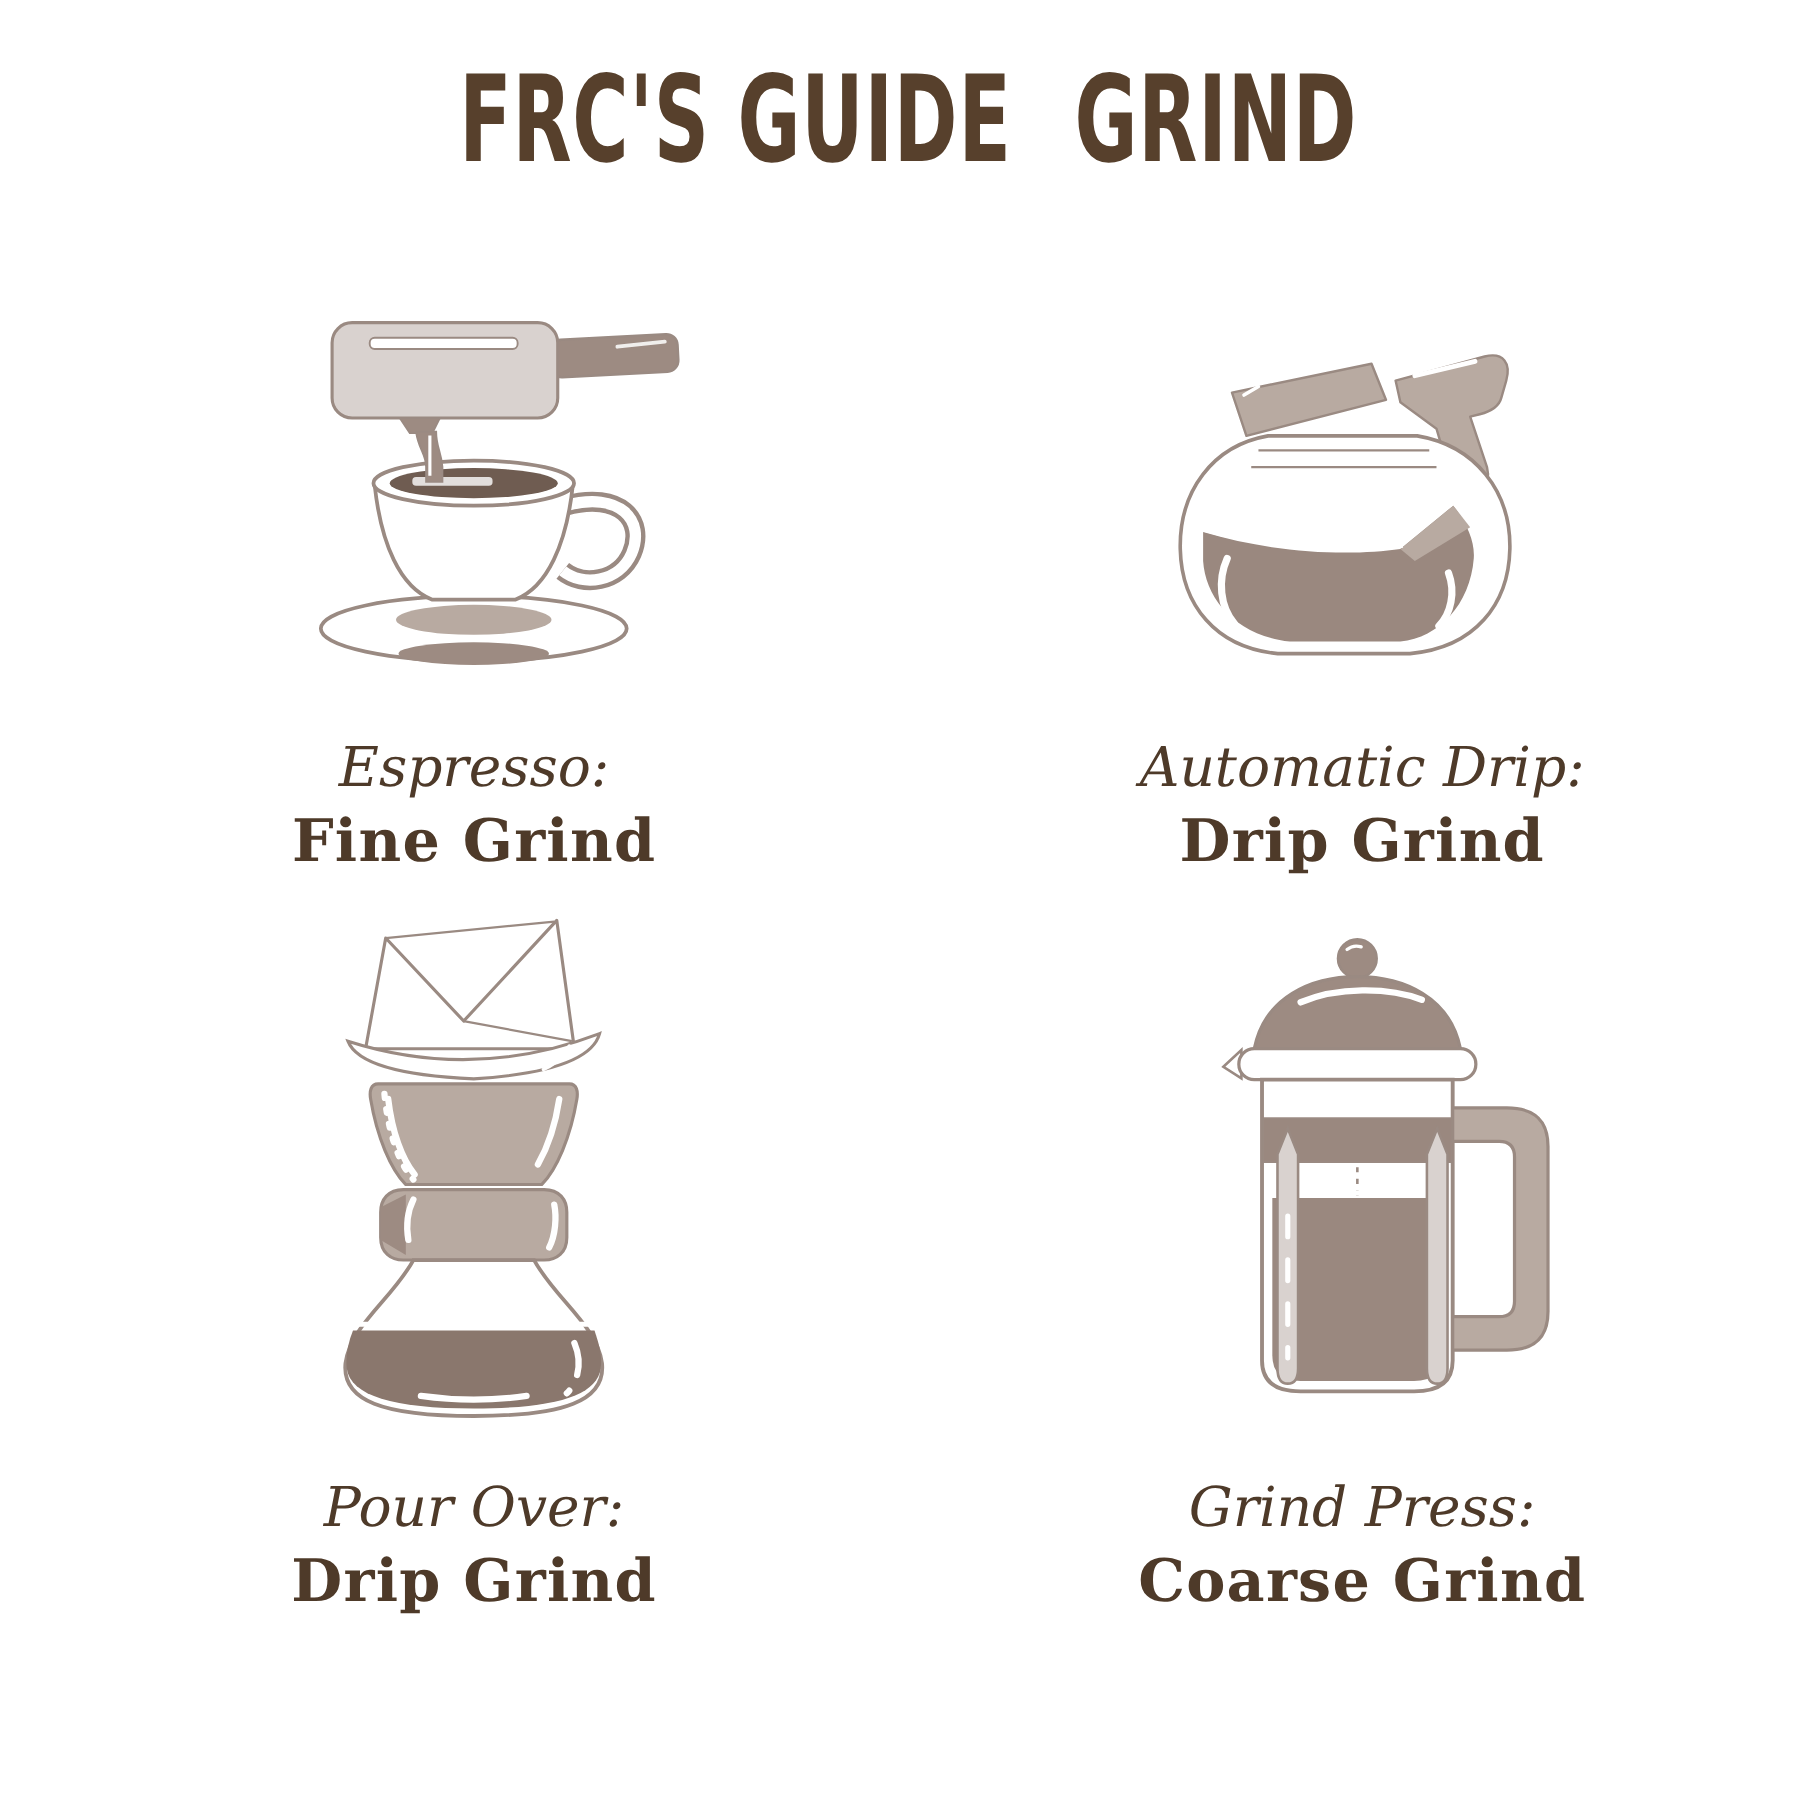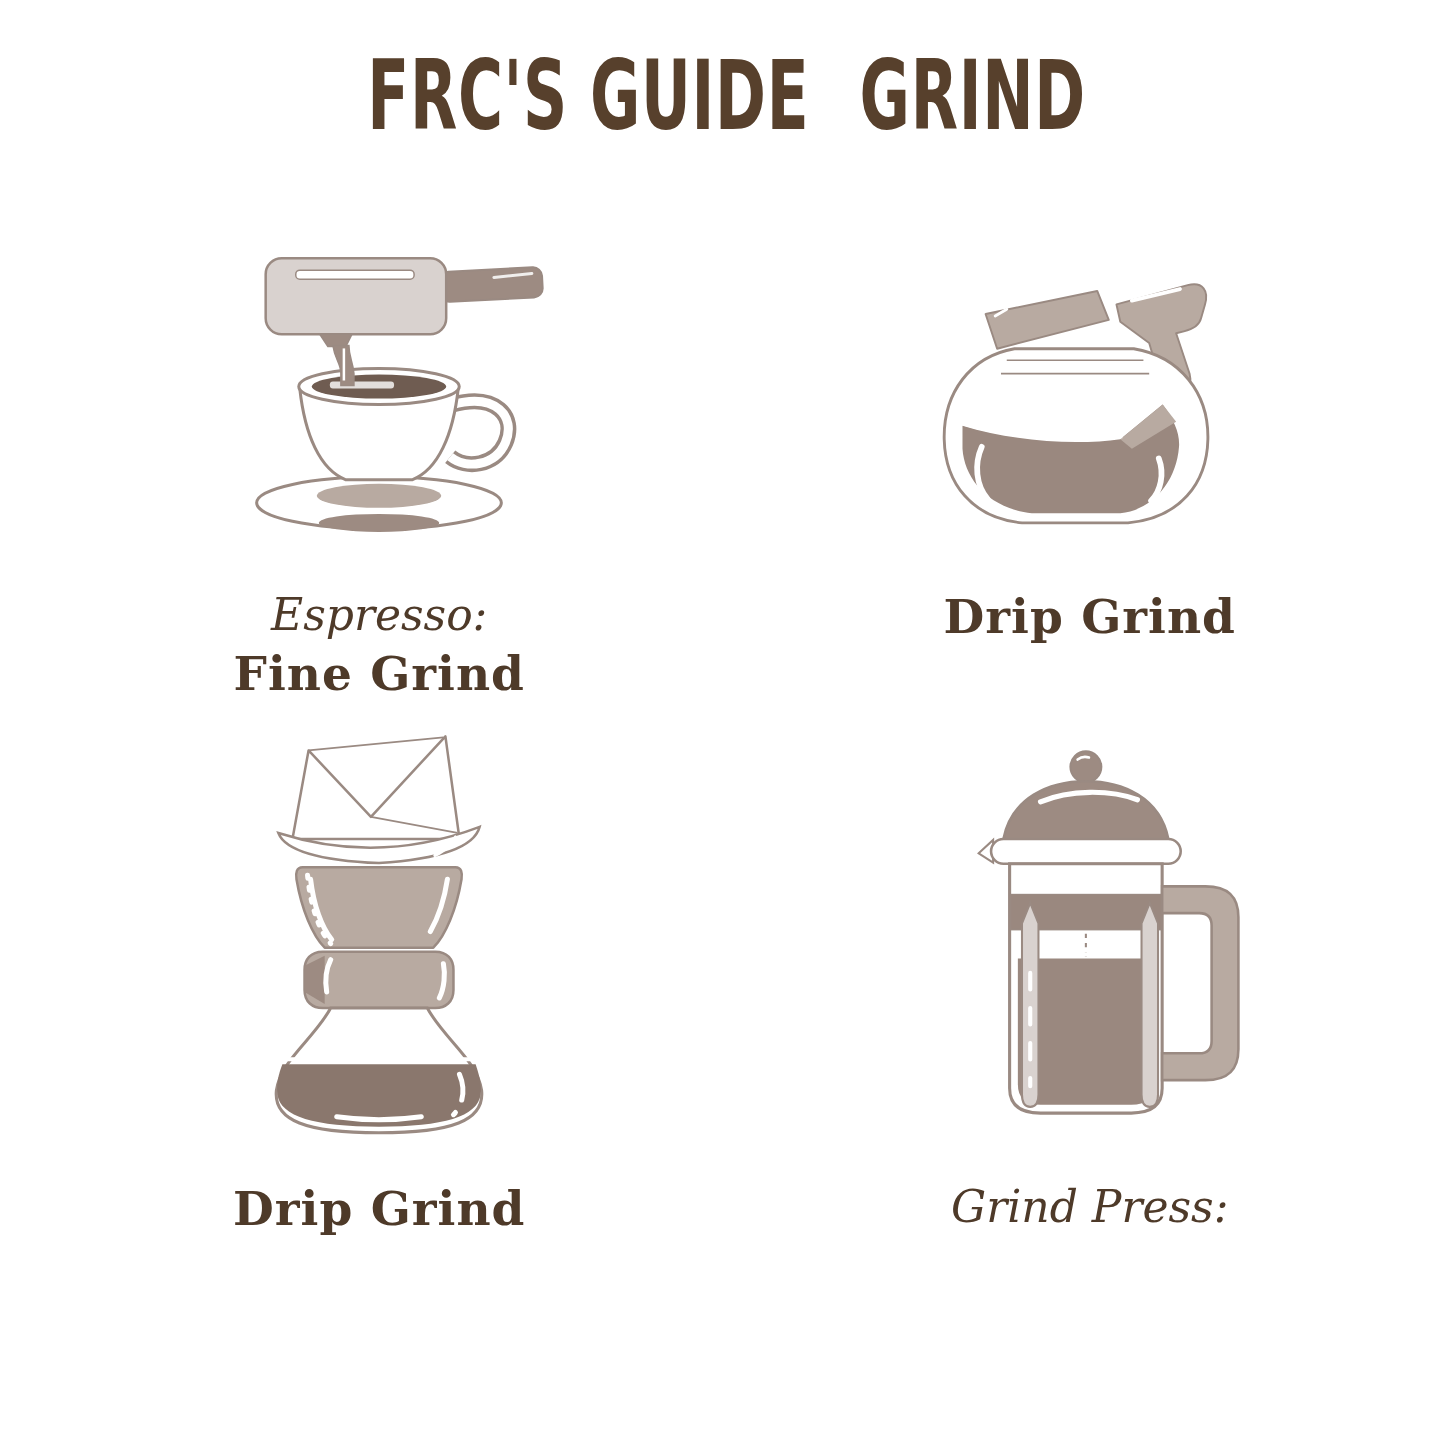--- a/index.html
+++ b/index.html
@@ -114,20 +114,21 @@
             <path class="fc" d="M40,174 C100,192 162,194 204,188 L248,152 C260,168 266,182 265,196 C262,234 236,262 204,265 L112,265 C68,260 42,230 40,198 Z"></path>
             <polygon class="fl" points="204,188 248,152 262,170 216,198"></polygon>
             <path class="hw" stroke-width="4" d="M38,171 C100,189 162,191 206,185"></path>
             <path class="hw" stroke-width="6" stroke-linecap="round" d="M60,196 C52,214 54,236 66,250"></path>
             <path class="hw" stroke-width="6" stroke-linecap="round" d="M244,208 C250,224 246,242 236,252"></path>
             <path class="hw" stroke-width="5" stroke-linecap="round" d="M72,258 L80,262"></path>
           </g>
         </svg>
       </div>
       <div class="label">
+        <div class="method">Automatic Drip:</div>
         <div class="grind">Drip Grind</div>
       </div>
     </div>
 
     <div class="cell">
       <div class="art art-r2">
         <svg width="322" height="438" viewBox="0 0 320 435">
           <g>
             <path class="fw o" stroke-width="2.5" stroke-linejoin="round" d="M74,132 L90,44 L152,110 L226,30 L240,132 Z"></path>
             <path class="fn o" stroke-width="1.8" d="M90,44 L224,31"></path>
@@ -152,20 +153,21 @@
           <g>
             <path class="fw o" stroke-width="3" d="M112,300 C96,330 62,352 58,382 C55,412 88,424 160,424 C232,424 265,412 262,382 C258,352 224,330 208,300 Z"></path>
             <path class="fd" d="M64,356 L256,356 C260,368 262,376 261,386 C258,408 224,418 160,418 C96,418 62,408 59,386 C58,376 60,366 64,356 Z"></path>
             <path class="hw" stroke-width="4" d="M66,351 L254,351"></path>
             <path class="hw" stroke-width="5" stroke-linecap="round" stroke-dasharray="26 14" d="M240,366 C246,380 244,396 234,406"></path>
             <path class="hw" stroke-width="5" stroke-linecap="round" d="M118,408 Q160,414 202,408"></path>
           </g>
         </svg>
       </div>
       <div class="label">
+        <div class="method">Pour Over:</div>
         <div class="grind">Drip Grind</div>
       </div>
     </div>
 
     <div class="cell">
       <div class="art art-r2">
         <svg width="330" height="404" viewBox="0 0 320 392">
           <g>
             <circle class="fm o" stroke-width="2" cx="156" cy="26" r="15"></circle>
             <path class="hw" stroke-width="2.5" stroke-linecap="round" d="M148,19 Q153,15 159,17"></path>
@@ -188,17 +190,18 @@
             <path class="hw" stroke-width="4" stroke-linecap="round" stroke-dasharray="16 18" d="M102,226 L102,336"></path>
             <path class="fs o" stroke-width="2" d="M210,178 L210,344 Q210,356 218,356 Q226,356 226,344 L226,178 L218,158 Z"></path>
           </g>
           <g>
             <path class="fl o" stroke-width="2.5" d="M230,142 L272,142 C294,142 304,152 304,172 L304,300 C304,320 294,330 272,330 L230,330 L230,304 L266,304 C274,304 278,300 278,292 L278,180 C278,172 274,168 266,168 L230,168 Z"></path>
           </g>
         </svg>
       </div>
       <div class="label">
         <div class="method">Grind Press:</div>
+        <div class="grind">Coarse Grind</div>
       </div>
     </div>
 
   </div>
 </div>
 
 </body></html>

